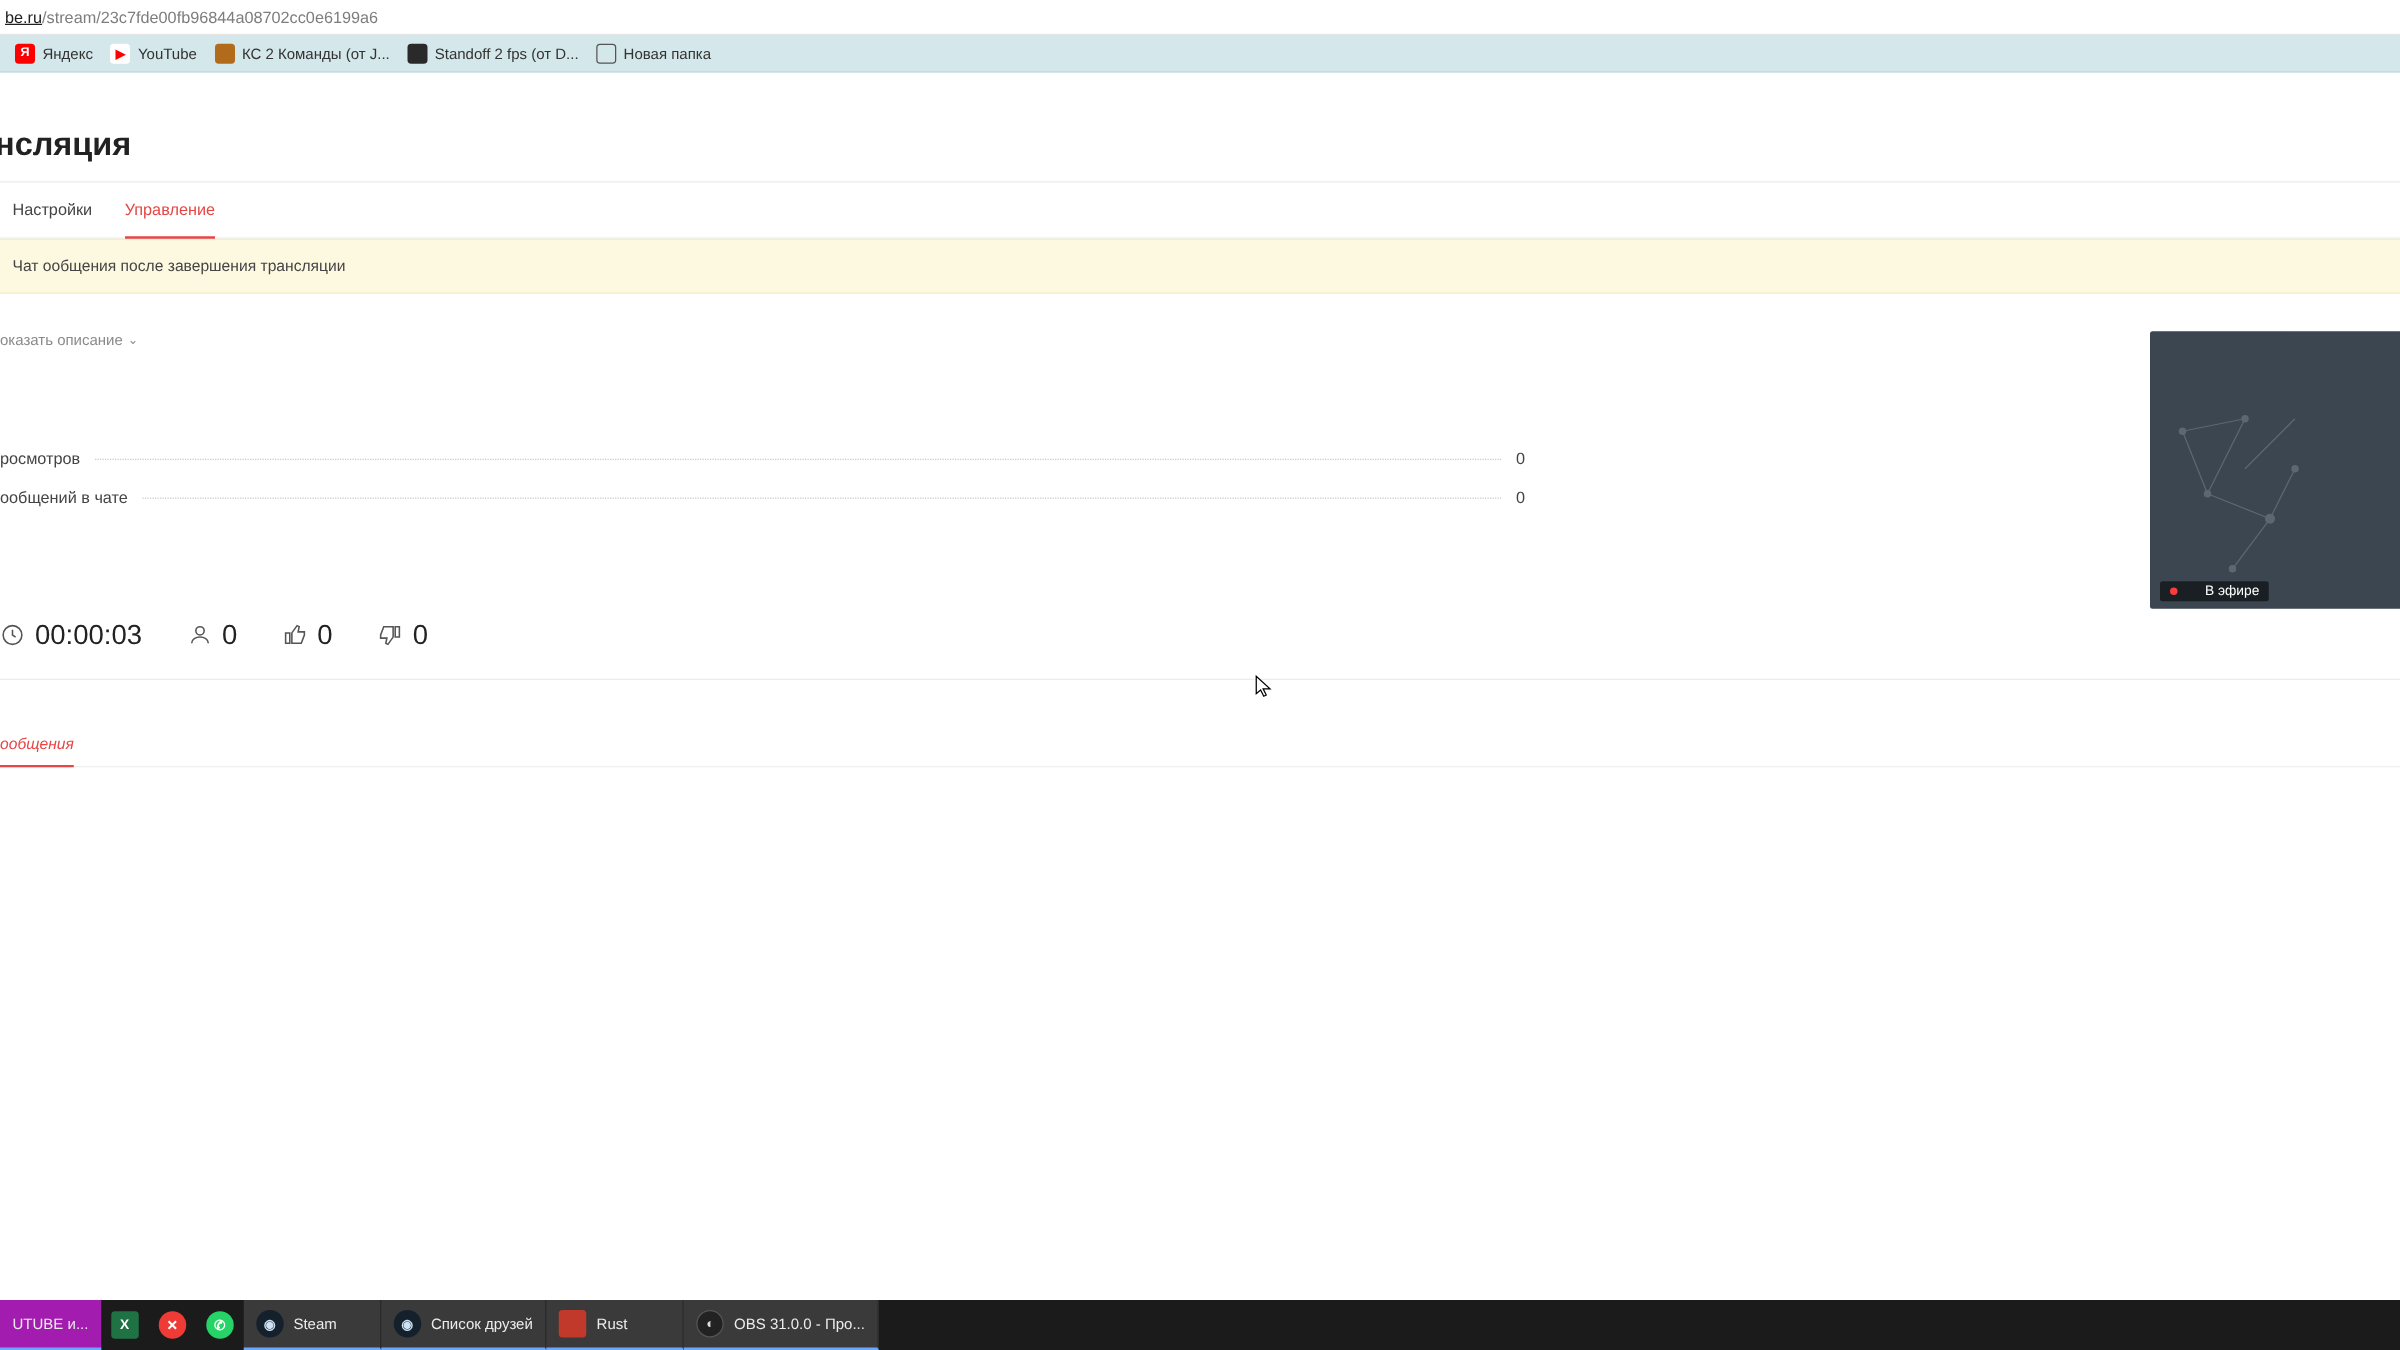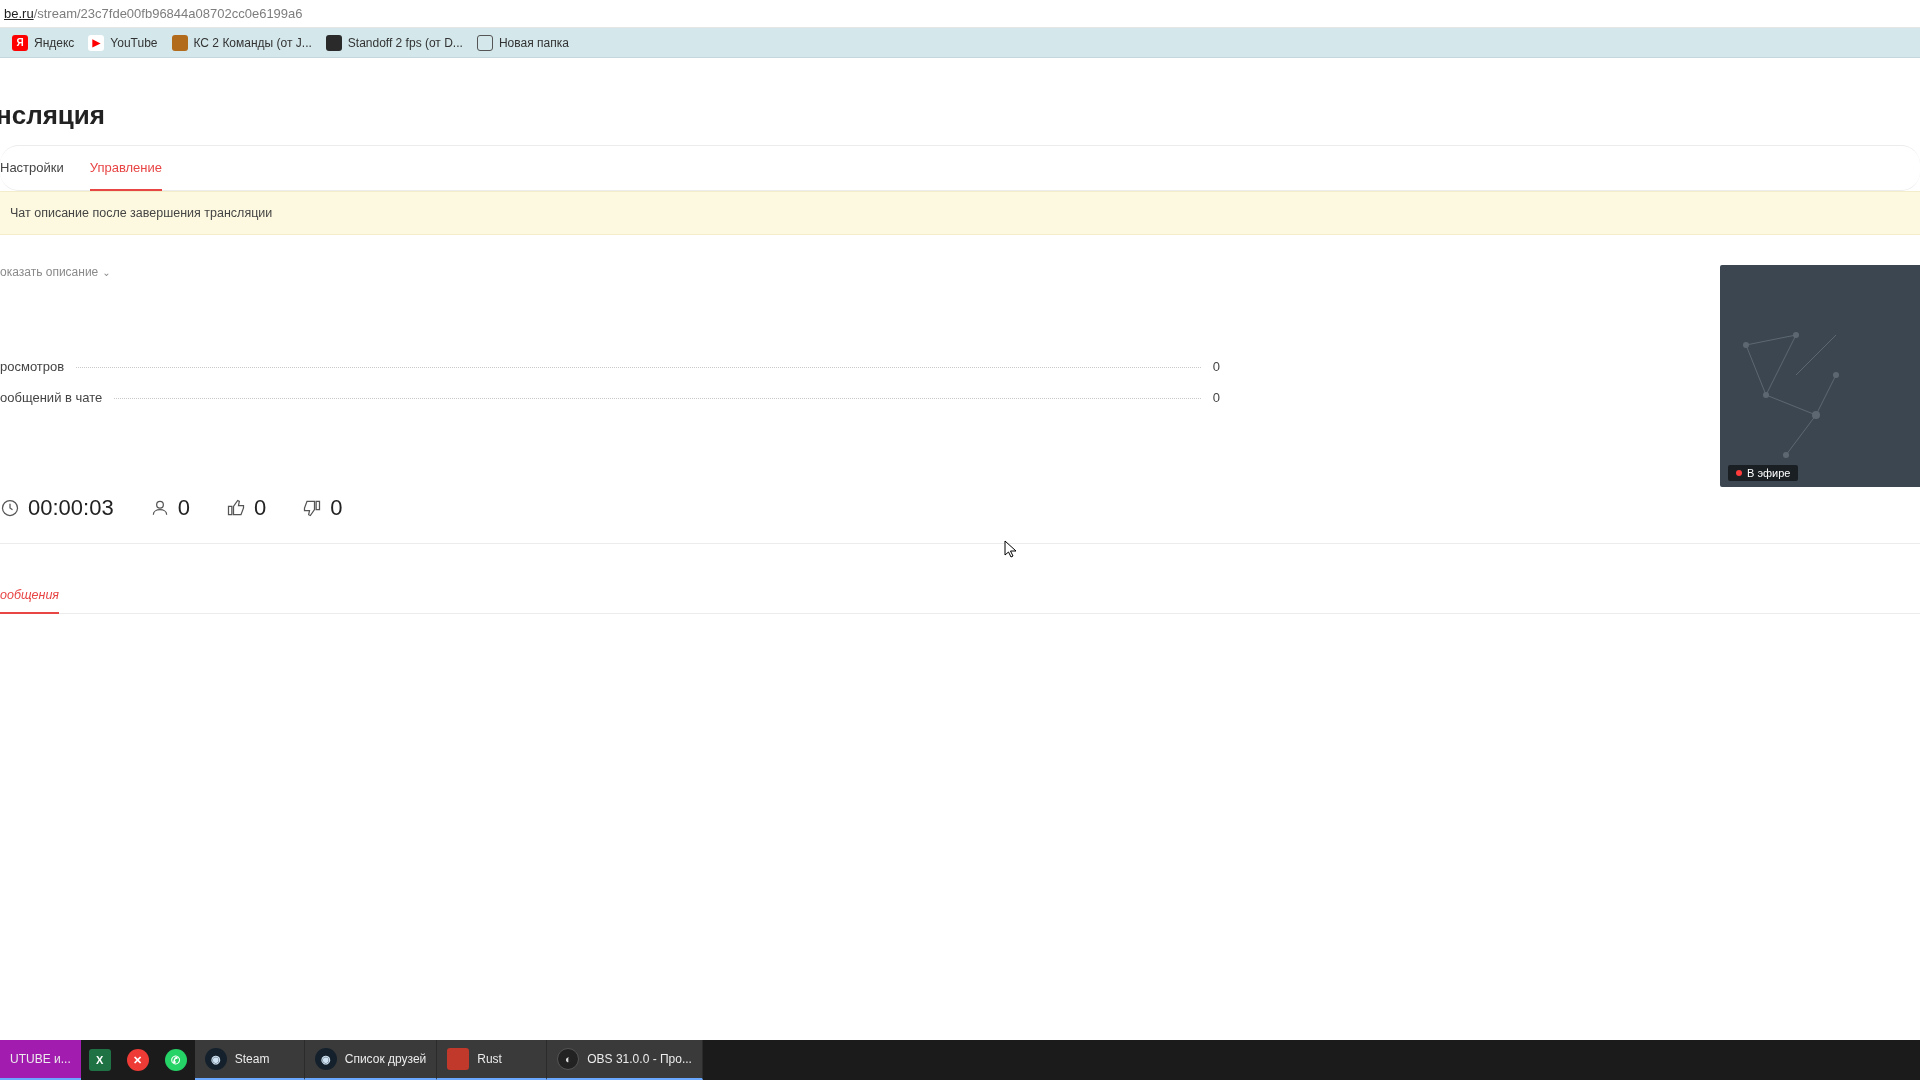--- a/index.html
+++ b/index.html
@@ -15,21 +15,21 @@
   .bm { display: flex; align-items: center; gap: 6px; cursor: pointer; }
   .bm-icon { width: 16px; height: 16px; border-radius: 3px; display: flex; align-items: center; justify-content: center; font-size: 10px; font-weight: bold; color: #fff; }
   .ic-yandex { background: #ff0000; }
   .ic-youtube { background: #fff; color: #ff0000; }
   .ic-kc2 { background: #b26a1b; }
   .ic-standoff { background: #2a2a2a; }
   .ic-folder { border: 1.5px solid #555; background: transparent; }
   .page-title { font-size: 26px; font-weight: 600; color: #222; padding: 42px 0 14px 0; margin-left: -4px; }
 
   
-  .tabs-strip { border-top: 1px solid #ececec; border-bottom: 1px solid #ececec; display: flex; gap: 26px; padding: 0 0 0 0; border-radius: 19px; }
+  .tabs-strip { border-top: 1px solid #ececec; border-bottom: 1px solid #ececec; display: flex; gap: 26px; padding: 0 0 0 10px; }
   .tab { font-size: 13px; color: #444; padding: 14px 0; cursor: pointer; }
   .tab.active { color: #e84545; border-bottom: 2px solid #e84545; margin-bottom: -1px; }
 
   
   .notice { background: #fdf9e0; border-top: 1px solid #f3eec9; border-bottom: 1px solid #f3eec9; font-size: 12.5px; color: #444; padding: 14px 10px; }
 
   
   .body-wrap { position: relative; padding: 30px 0 0 0; }
   .stream-title { font-size: 16px; font-weight: 600; color: #222; margin-bottom: 6px; }
   .desc-toggle { font-size: 12px; color: #8a8a8a; display: flex; align-items: center; gap: 4px; cursor: pointer; }
@@ -47,21 +47,21 @@
   .metric { display: flex; align-items: center; gap: 8px; font-size: 22px; color: #222; }
   .metric-icon { width: 20px; height: 20px; }
   .metric-icon svg { width: 20px; height: 20px; stroke: #555; fill: none; stroke-width: 1.5; }
 
   
   .lower-tabs { margin-top: 34px; display: flex; border-bottom: 1px solid #ececec; font-style: italic; }
   .lower-tab { font-size: 12.5px; color: #e84545; padding: 10px 0; border-bottom: 2px solid #e84545; margin-bottom: -1px; cursor: pointer; }
 
   
   .preview { position: absolute; right: -200px; top: 30px; width: 400px; height: 222px; background: #3b4650; border-radius: 2px; overflow: hidden; }
-  .preview-badge { position: absolute; left: 8px; bottom: 6px; background: rgba(0,0,0,.55); color: #fff; font-size: 11px; padding: 2px 8px; border-radius: 2px; display: flex; align-items: center; gap: 5px; }
+  .preview-badge { position: absolute; left: 8px; bottom: 6px; background: rgba(0,0,0,.55); color: #fff; font-size: 11px; padding: 2px 8px; border-radius: 2px; display: flex; align-items: center; gap: 22px; }
   .live-dot { width: 6px; height: 6px; border-radius: 50%; background: #ff3b3b; }
   .preview-net { position: absolute; left: 6px; top: 50px; width: 130px; height: 150px; opacity: 0.35; }
   .preview-net svg { width: 100%; height: 100%; }
 
   
   .cursor { position: fixed; left: 1004px; top: 540px; width: 14px; height: 18px; }
   .cursor svg { width: 14px; height: 18px; }
 
   
   .taskbar { position: fixed; left: 0; right: 0; bottom: 0; height: 40px; background: #1b1b1b; display: flex; align-items: center; gap: 0; padding: 0; font-size: 12px; color: #ececec; overflow: hidden; }
@@ -113,21 +113,21 @@
 </div>
 
 <div class="page-body">
   <div class="page-title">нсляция</div>
 
   <div class="tabs-strip">
     <div class="tab">Настройки</div>
     <div class="tab active">Управление</div>
   </div>
 
-  <div class="notice">Чат описание после завершения трансляции</div>
+  <div class="notice">Чат ообщения после завершения трансляции</div>
 
   <div class="body-wrap">
     <div class="desc-toggle">
       <span>оказать описание</span>
       <span class="chev">⌄</span>
     </div>
 
     <div class="stats-block">
       <div class="stat-row">
         <span class="stat-label">росмотров</span>

